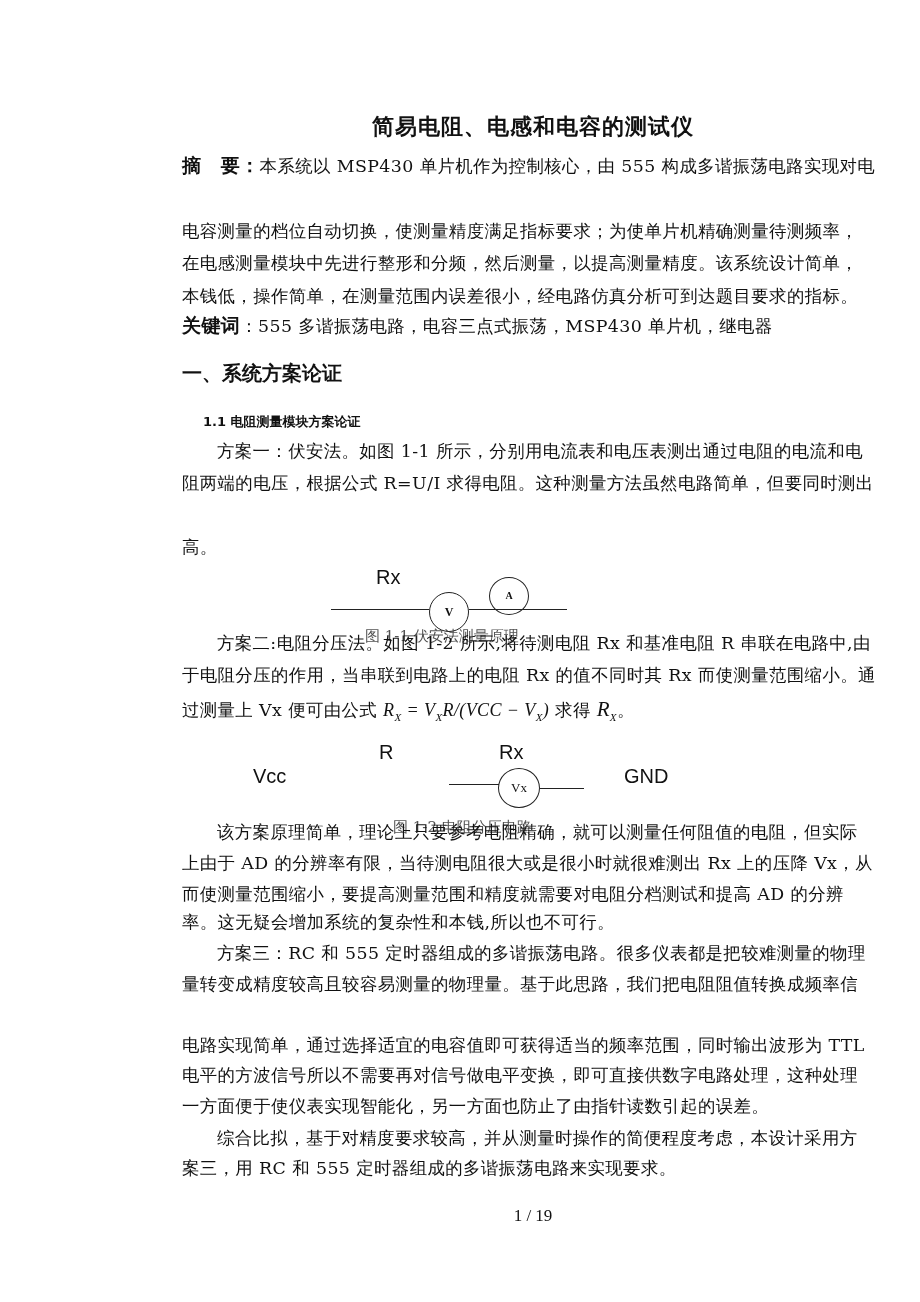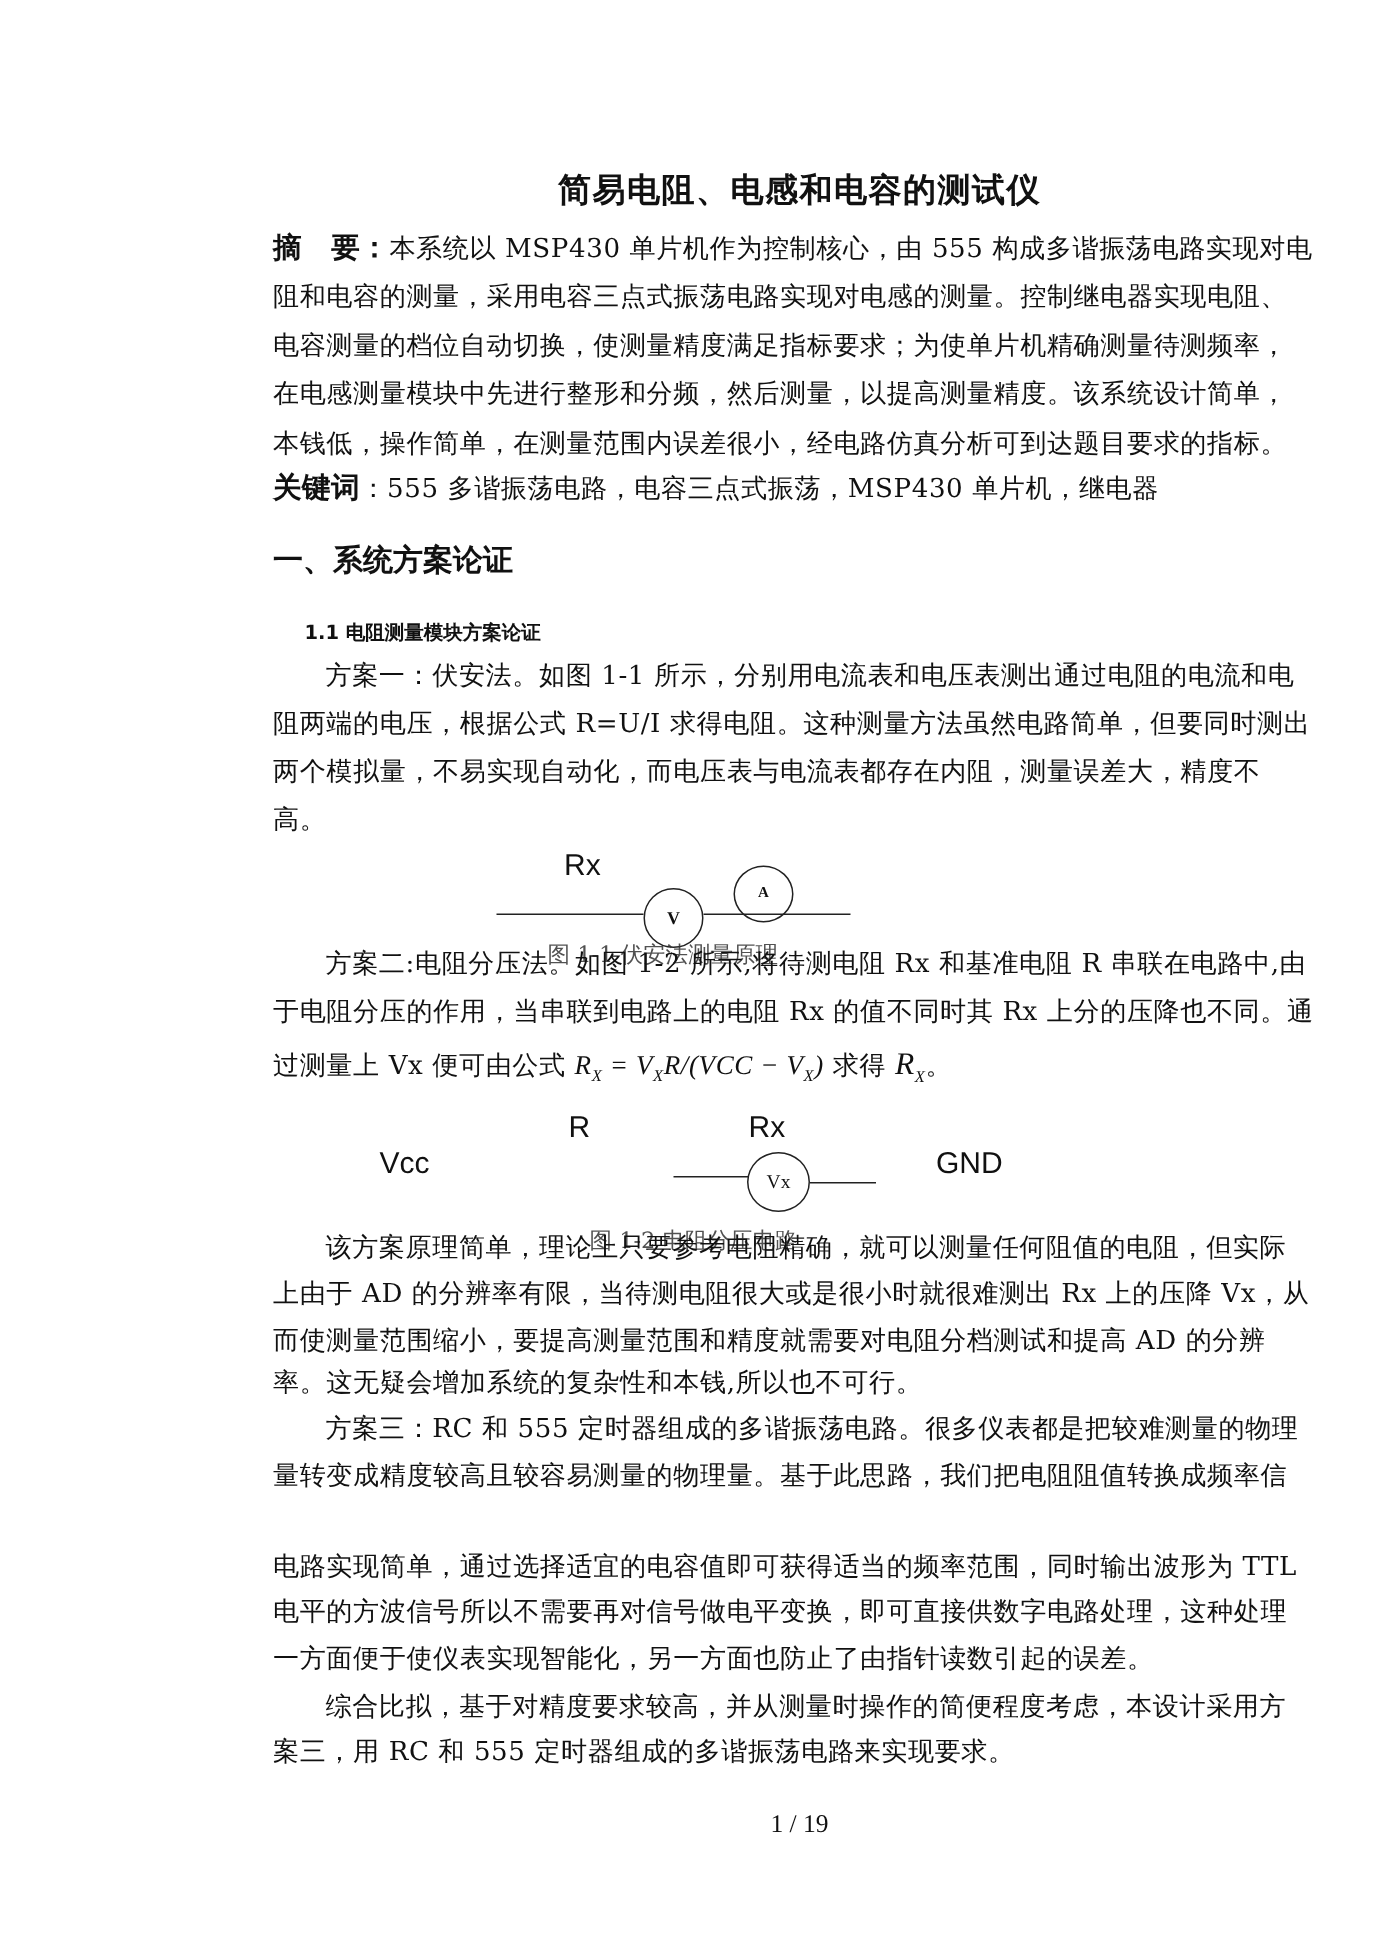--- a/index.html
+++ b/index.html
@@ -87,52 +87,50 @@
 </head>
 <body>
 
 <div class="page">
 
   <div class="abs title">简易电阻、电感和电容的测试仪</div>
 
   <div class="abs line" style="top:155px;">
     <span class="label-bold">摘　要：</span><span>本系统以 MSP430 单片机作为控制核心，由 555 构成多谐振荡电路实现对电</span>
   </div>
-  <div class="abs line" style="top:188px;">阻和电容的测量，采用电容三点式振荡电路实现对电感的测量。控制继电器实现电阻、</div>
   <div class="abs line" style="top:221px;">电容测量的档位自动切换，使测量精度满足指标要求；为使单片机精确测量待测频率，</div>
   <div class="abs line" style="top:253px;">在电感测量模块中先进行整形和分频，然后测量，以提高测量精度。该系统设计简单，</div>
   <div class="abs line" style="top:286px;">本钱低，操作简单，在测量范围内误差很小，经电路仿真分析可到达题目要求的指标。</div>
 
   <div class="abs line" style="top:315px;">
     <span class="label-bold">关键词</span><span>：555 多谐振荡电路，电容三点式振荡，MSP430 单片机，继电器</span>
   </div>
 
   <div class="abs h1">一、系统方案论证</div>
   <div class="abs h2">1.1  电阻测量模块方案论证</div>
 
   <div class="abs line indent" style="top:441px;text-align:center;">方案一：伏安法。如图 1-1 所示，分别用电流表和电压表测出通过电阻的电流和电</div>
   <div class="abs line" style="top:473px;">阻两端的电压，根据公式 R=U/I 求得电阻。这种测量方法虽然电路简单，但要同时测出</div>
-  <div class="abs line" style="top:505px;">两个模拟量，不易实现自动化，而电压表与电流表都存在内阻，测量误差大，精度不</div>
   <div class="abs line" style="top:537px;">高。</div>
 
   <div>
     <div class="abs fig-label" style="left:333px; top:566px;">Rx</div>
     <div class="wire" style="left:288px; top:609px; width:98px;"></div>
     <div class="meter" style="left:386px; top:592px; width:38px; height:38px; line-height:38px; font-size:12px; font-weight:bold;">
       <span>V</span>
     </div>
     <div class="wire" style="left:426px; top:609px; width:98px;"></div>
     <div class="meter" style="left:446px; top:577px; width:38px; height:36px; line-height:36px; font-size:10px; font-weight:bold;">
       <span>A</span>
     </div>
     <div class="abs caption" style="left:322px; top:627px;">图 1-1  伏安法测量原理</div>
   </div>
 
   <div class="abs line indent" style="top:633px;">方案二:电阻分压法。如图 1-2 所示,将待测电阻 Rx 和基准电阻 R 串联在电路中,由</div>
-  <div class="abs line" style="top:665px;">于电阻分压的作用，当串联到电路上的电阻 Rx 的值不同时其 Rx 上分的压降也不同。通</div>
+  <div class="abs line" style="top:665px;">于电阻分压的作用，当串联到电路上的电阻 Rx 的值不同时其 Rx 而使测量范围缩小。通</div>
   <div class="abs line" style="top:699px;">
     <span>过测量上 Vx 便可由公式 </span><span class="math"><span>R</span><sub>X</sub><span> = </span><span>V</span><sub>X</sub><span>R/(VCC − </span><span>V</span><sub>X</sub><span>)</span></span><span>  求得 </span><span class="math" style="font-size:21px;"><span>R</span><sub>X</sub></span><span>。</span>
   </div>
 
   <div>
     <div class="abs fig-label" style="left:336px; top:741px;">R</div>
     <div class="abs fig-label" style="left:456px; top:741px;">Rx</div>
     <div class="abs fig-label" style="left:210px; top:765px;">Vcc</div>
     <div class="abs fig-label" style="left:581px; top:765px;">GND</div>
     <div class="wire" style="left:406px; top:784px; width:50px;"></div>

